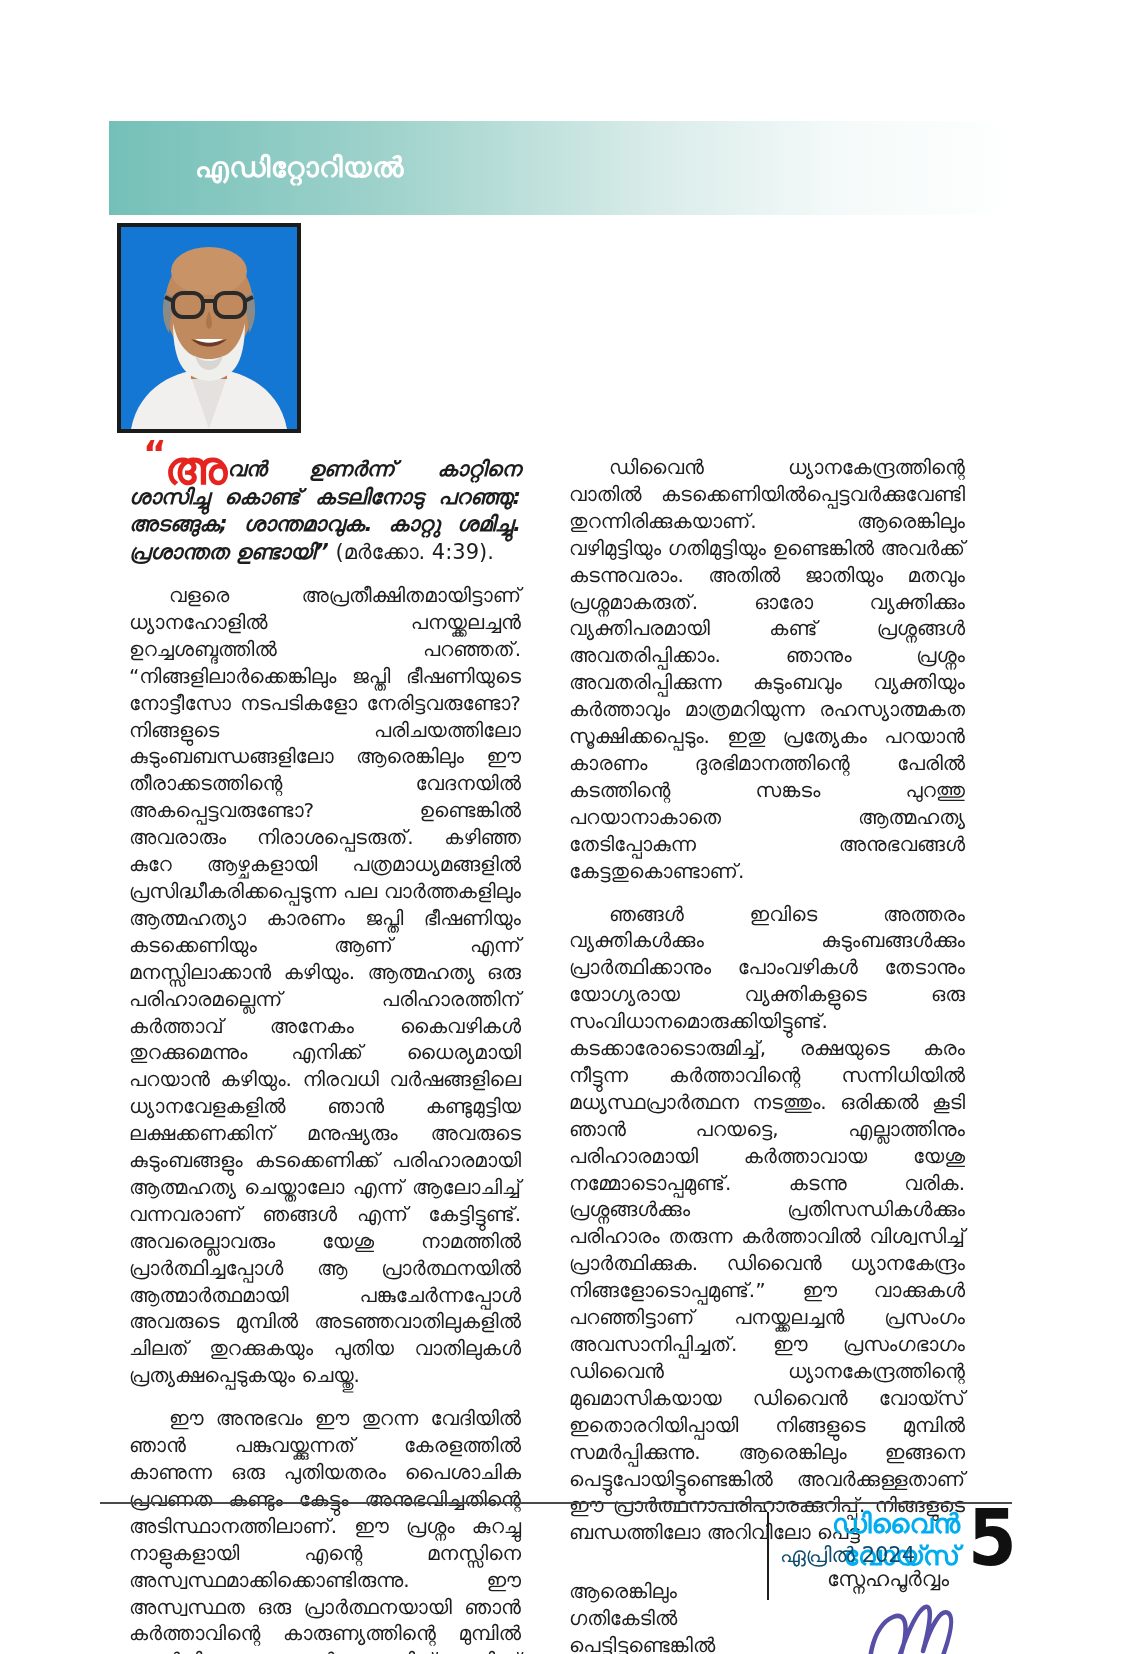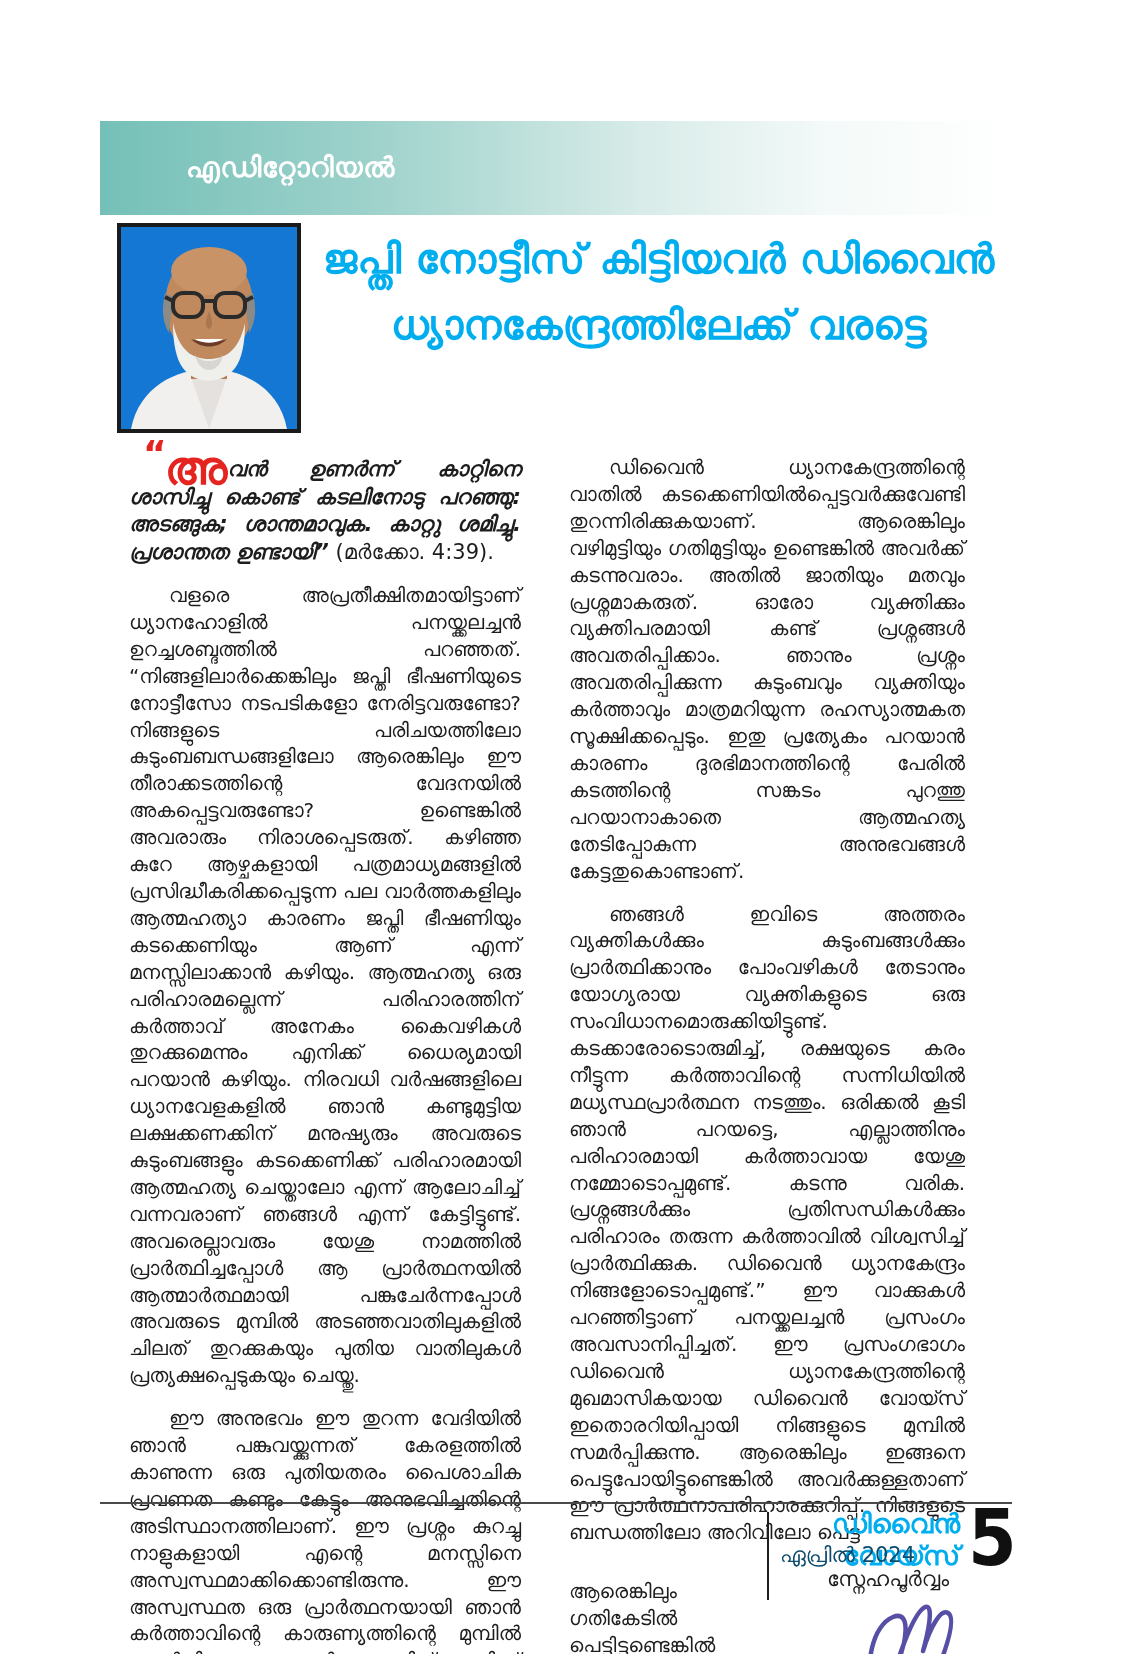--- a/index.html
+++ b/index.html
@@ -4,21 +4,21 @@
 <style>
   html,body { margin:0; padding:0; background:#e8e8e8; }
   .page {
     position:relative; width:1123px; height:1654px; margin:0 auto;
     background:#ffffff; overflow:hidden;
     font-family:"DejaVu Sans", sans-serif; color:#1d1d1d;
   }
 
   
   .banner {
-    position:absolute; left:100px; top:121px; width:912px; height:94px;
+    position:absolute; left:109px; top:121px; width:912px; height:94px;
     background:linear-gradient(90deg,#74c0b8 0%, #9ed2cb 30%, #d9ece9 60%, #f4faf9 80%, #ffffff 100%);
   }
   .banner-label {
     position:absolute; left:86px; top:50%; transform:translateY(-50%);
     color:#ffffff; font-weight:bold; font-size:28px; letter-spacing:0.5px;
   }
 
   
   .photo-frame {
     position:absolute; left:117px; top:223px; width:184px; height:210px;
@@ -116,24 +116,20 @@
       <g stroke="#2a2a2a" stroke-width="4" fill="none">
         <rect x="52" y="66" width="30" height="24" rx="10"></rect>
         <rect x="94" y="66" width="30" height="24" rx="10"></rect>
         <path d="M82 74 L 94 74"></path>
         <path d="M52 74 L 44 70"></path>
         <path d="M124 74 L 132 70"></path>
       </g>
     </svg>
   </div>
 
-  <div class="title">
-    <div>ജപ്തി നോട്ടീസ് കിട്ടിയവർ ഡിവൈൻ</div>
-    <div>ധ്യാനകേന്ദ്രത്തിലേക്ക് വരട്ടെ</div>
-  </div>
 
   <div class="col col-left">
     <p class="quote-para"><span class="open-quote">“</span><span class="drop-cap">അ</span><span>വൻ ഉണർന്ന് കാറ്റിനെ ശാസിച്ചു കൊണ്ട് കടലിനോടു പറഞ്ഞു: അടങ്ങുക; ശാന്തമാവുക. കാറ്റു ശമിച്ചു. പ്രശാന്തത ഉണ്ടായി”</span><span class="quote-ref"> (മർക്കോ. 4:39).</span></p>
     <p class="indent">വളരെ അപ്രതീക്ഷിതമായിട്ടാണ് ധ്യാനഹോളിൽ പനയ്ക്കലച്ചൻ ഉറച്ചശബ്ദത്തിൽ പറഞ്ഞത്. “നിങ്ങളിലാർക്കെങ്കിലും ജപ്തി ഭീഷണിയുടെ നോട്ടീസോ നടപടികളോ നേരിട്ടവരുണ്ടോ? നിങ്ങളുടെ പരിചയത്തിലോ കുടുംബബന്ധങ്ങളിലോ ആരെങ്കിലും ഈ തീരാക്കടത്തിന്റെ വേദനയിൽ അകപ്പെട്ടവരുണ്ടോ? ഉണ്ടെങ്കിൽ അവരാരും നിരാശപ്പെടരുത്. കഴിഞ്ഞ കുറേ ആഴ്ചകളായി പത്രമാധ്യമങ്ങളിൽ പ്രസിദ്ധീകരിക്കപ്പെടുന്ന പല വാർത്തകളിലും ആത്മഹത്യാ കാരണം ജപ്തി ഭീഷണിയും കടക്കെണിയും ആണ് എന്ന് മനസ്സിലാക്കാൻ കഴിയും. ആത്മഹത്യ ഒരു പരിഹാരമല്ലെന്ന് പരിഹാരത്തിന് കർത്താവ് അനേകം കൈവഴികൾ തുറക്കുമെന്നും എനിക്ക് ധൈര്യമായി പറയാൻ കഴിയും. നിരവധി വർഷങ്ങളിലെ ധ്യാനവേളകളിൽ ഞാൻ കണ്ടുമുട്ടിയ ലക്ഷക്കണക്കിന് മനുഷ്യരും അവരുടെ കുടുംബങ്ങളും കടക്കെണിക്ക് പരിഹാരമായി ആത്മഹത്യ ചെയ്താലോ എന്ന് ആലോചിച്ച് വന്നവരാണ് ഞങ്ങൾ എന്ന് കേട്ടിട്ടുണ്ട്. അവരെല്ലാവരും യേശു നാമത്തിൽ പ്രാർത്ഥിച്ചപ്പോൾ ആ പ്രാർത്ഥനയിൽ ആത്മാർത്ഥമായി പങ്കുചേർന്നപ്പോൾ അവരുടെ മുമ്പിൽ അടഞ്ഞവാതിലുകളിൽ ചിലത് തുറക്കുകയും പുതിയ വാതിലുകൾ പ്രത്യക്ഷപ്പെടുകയും ചെയ്തു.</p>
     <p class="indent">ഈ അനുഭവം ഈ തുറന്ന വേദിയിൽ ഞാൻ പങ്കുവയ്ക്കുന്നത് കേരളത്തിൽ കാണുന്ന ഒരു പുതിയതരം പൈശാചിക പ്രവണത കണ്ടും കേട്ടും അനുഭവിച്ചതിന്റെ അടിസ്ഥാനത്തിലാണ്. ഈ പ്രശ്നം കുറച്ചു നാളുകളായി എന്റെ മനസ്സിനെ അസ്വസ്ഥമാക്കിക്കൊണ്ടിരുന്നു. ഈ അസ്വസ്ഥത ഒരു പ്രാർത്ഥനയായി ഞാൻ കർത്താവിന്റെ കാരുണ്യത്തിന്റെ മുമ്പിൽ സമർപ്പിച്ചു. ആ സമർപ്പണത്തിന് എനിക്ക് കിട്ടിയ മറുപടിയാണ് ഇങ്ങനെയൊരു ഉറപ്പ് ജനങ്ങളോടു പറയുക. വഴി മുട്ടി നില്ക്കുന്നവർക്ക് ആത്മഹ</p>
   </div>
 
   <div class="col col-right">
     <p class="indent">ഡിവൈൻ ധ്യാനകേന്ദ്രത്തിന്റെ വാതിൽ കടക്കെണിയിൽപ്പെട്ടവർക്കുവേണ്ടി തുറന്നിരിക്കുകയാണ്. ആരെങ്കിലും വഴിമുട്ടിയും ഗതിമുട്ടിയും ഉണ്ടെങ്കിൽ അവർക്ക് കടന്നുവരാം. അതിൽ ജാതിയും മതവും പ്രശ്നമാകരുത്. ഓരോ വ്യക്തിക്കും വ്യക്തിപരമായി കണ്ട് പ്രശ്നങ്ങൾ അവതരിപ്പിക്കാം. ഞാനും പ്രശ്നം അവതരിപ്പിക്കുന്ന കുടുംബവും വ്യക്തിയും കർത്താവും മാത്രമറിയുന്ന രഹസ്യാത്മകത സൂക്ഷിക്കപ്പെടും. ഇതു പ്രത്യേകം പറയാൻ കാരണം ദുരഭിമാനത്തിന്റെ പേരിൽ കടത്തിന്റെ സങ്കടം പുറത്തു പറയാനാകാതെ ആത്മഹത്യ തേടിപ്പോകുന്ന അനുഭവങ്ങൾ കേട്ടതുകൊണ്ടാണ്.</p>
     <p class="indent">ഞങ്ങൾ ഇവിടെ അത്തരം വ്യക്തികൾക്കും കുടുംബങ്ങൾക്കും പ്രാർത്ഥിക്കാനും പോംവഴികൾ തേടാനും യോഗ്യരായ വ്യക്തികളുടെ ഒരു സംവിധാനമൊരുക്കിയിട്ടുണ്ട്. കടക്കാരോടൊരുമിച്ച്, രക്ഷയുടെ കരം നീട്ടുന്ന കർത്താവിന്റെ സന്നിധിയിൽ മധ്യസ്ഥപ്രാർത്ഥന നടത്തും. ഒരിക്കൽ കൂടി ഞാൻ പറയട്ടെ, എല്ലാത്തിനും പരിഹാരമായി കർത്താവായ യേശു നമ്മോടൊപ്പമുണ്ട്. കടന്നു വരിക. പ്രശ്നങ്ങൾക്കും പ്രതിസന്ധികൾക്കും പരിഹാരം തരുന്ന കർത്താവിൽ വിശ്വസിച്ച് പ്രാർത്ഥിക്കുക. ഡിവൈൻ ധ്യാനകേന്ദ്രം നിങ്ങളോടൊപ്പമുണ്ട്.” ഈ വാക്കുകൾ പറഞ്ഞിട്ടാണ് പനയ്ക്കലച്ചൻ പ്രസംഗം അവസാനിപ്പിച്ചത്. ഈ പ്രസംഗഭാഗം ഡിവൈൻ ധ്യാനകേന്ദ്രത്തിന്റെ മുഖമാസികയായ ഡിവൈൻ വോയ്സ് ഇതൊരറിയിപ്പായി നിങ്ങളുടെ മുമ്പിൽ സമർപ്പിക്കുന്നു. ആരെങ്കിലും ഇങ്ങനെ പെട്ടുപോയിട്ടുണ്ടെങ്കിൽ അവർക്കുള്ളതാണ് ഈ പ്രാർത്ഥനാപരിഹാരക്കുറിപ്പ്. നിങ്ങളുടെ ബന്ധത്തിലോ അറിവിലോ പെട്ട</p>

